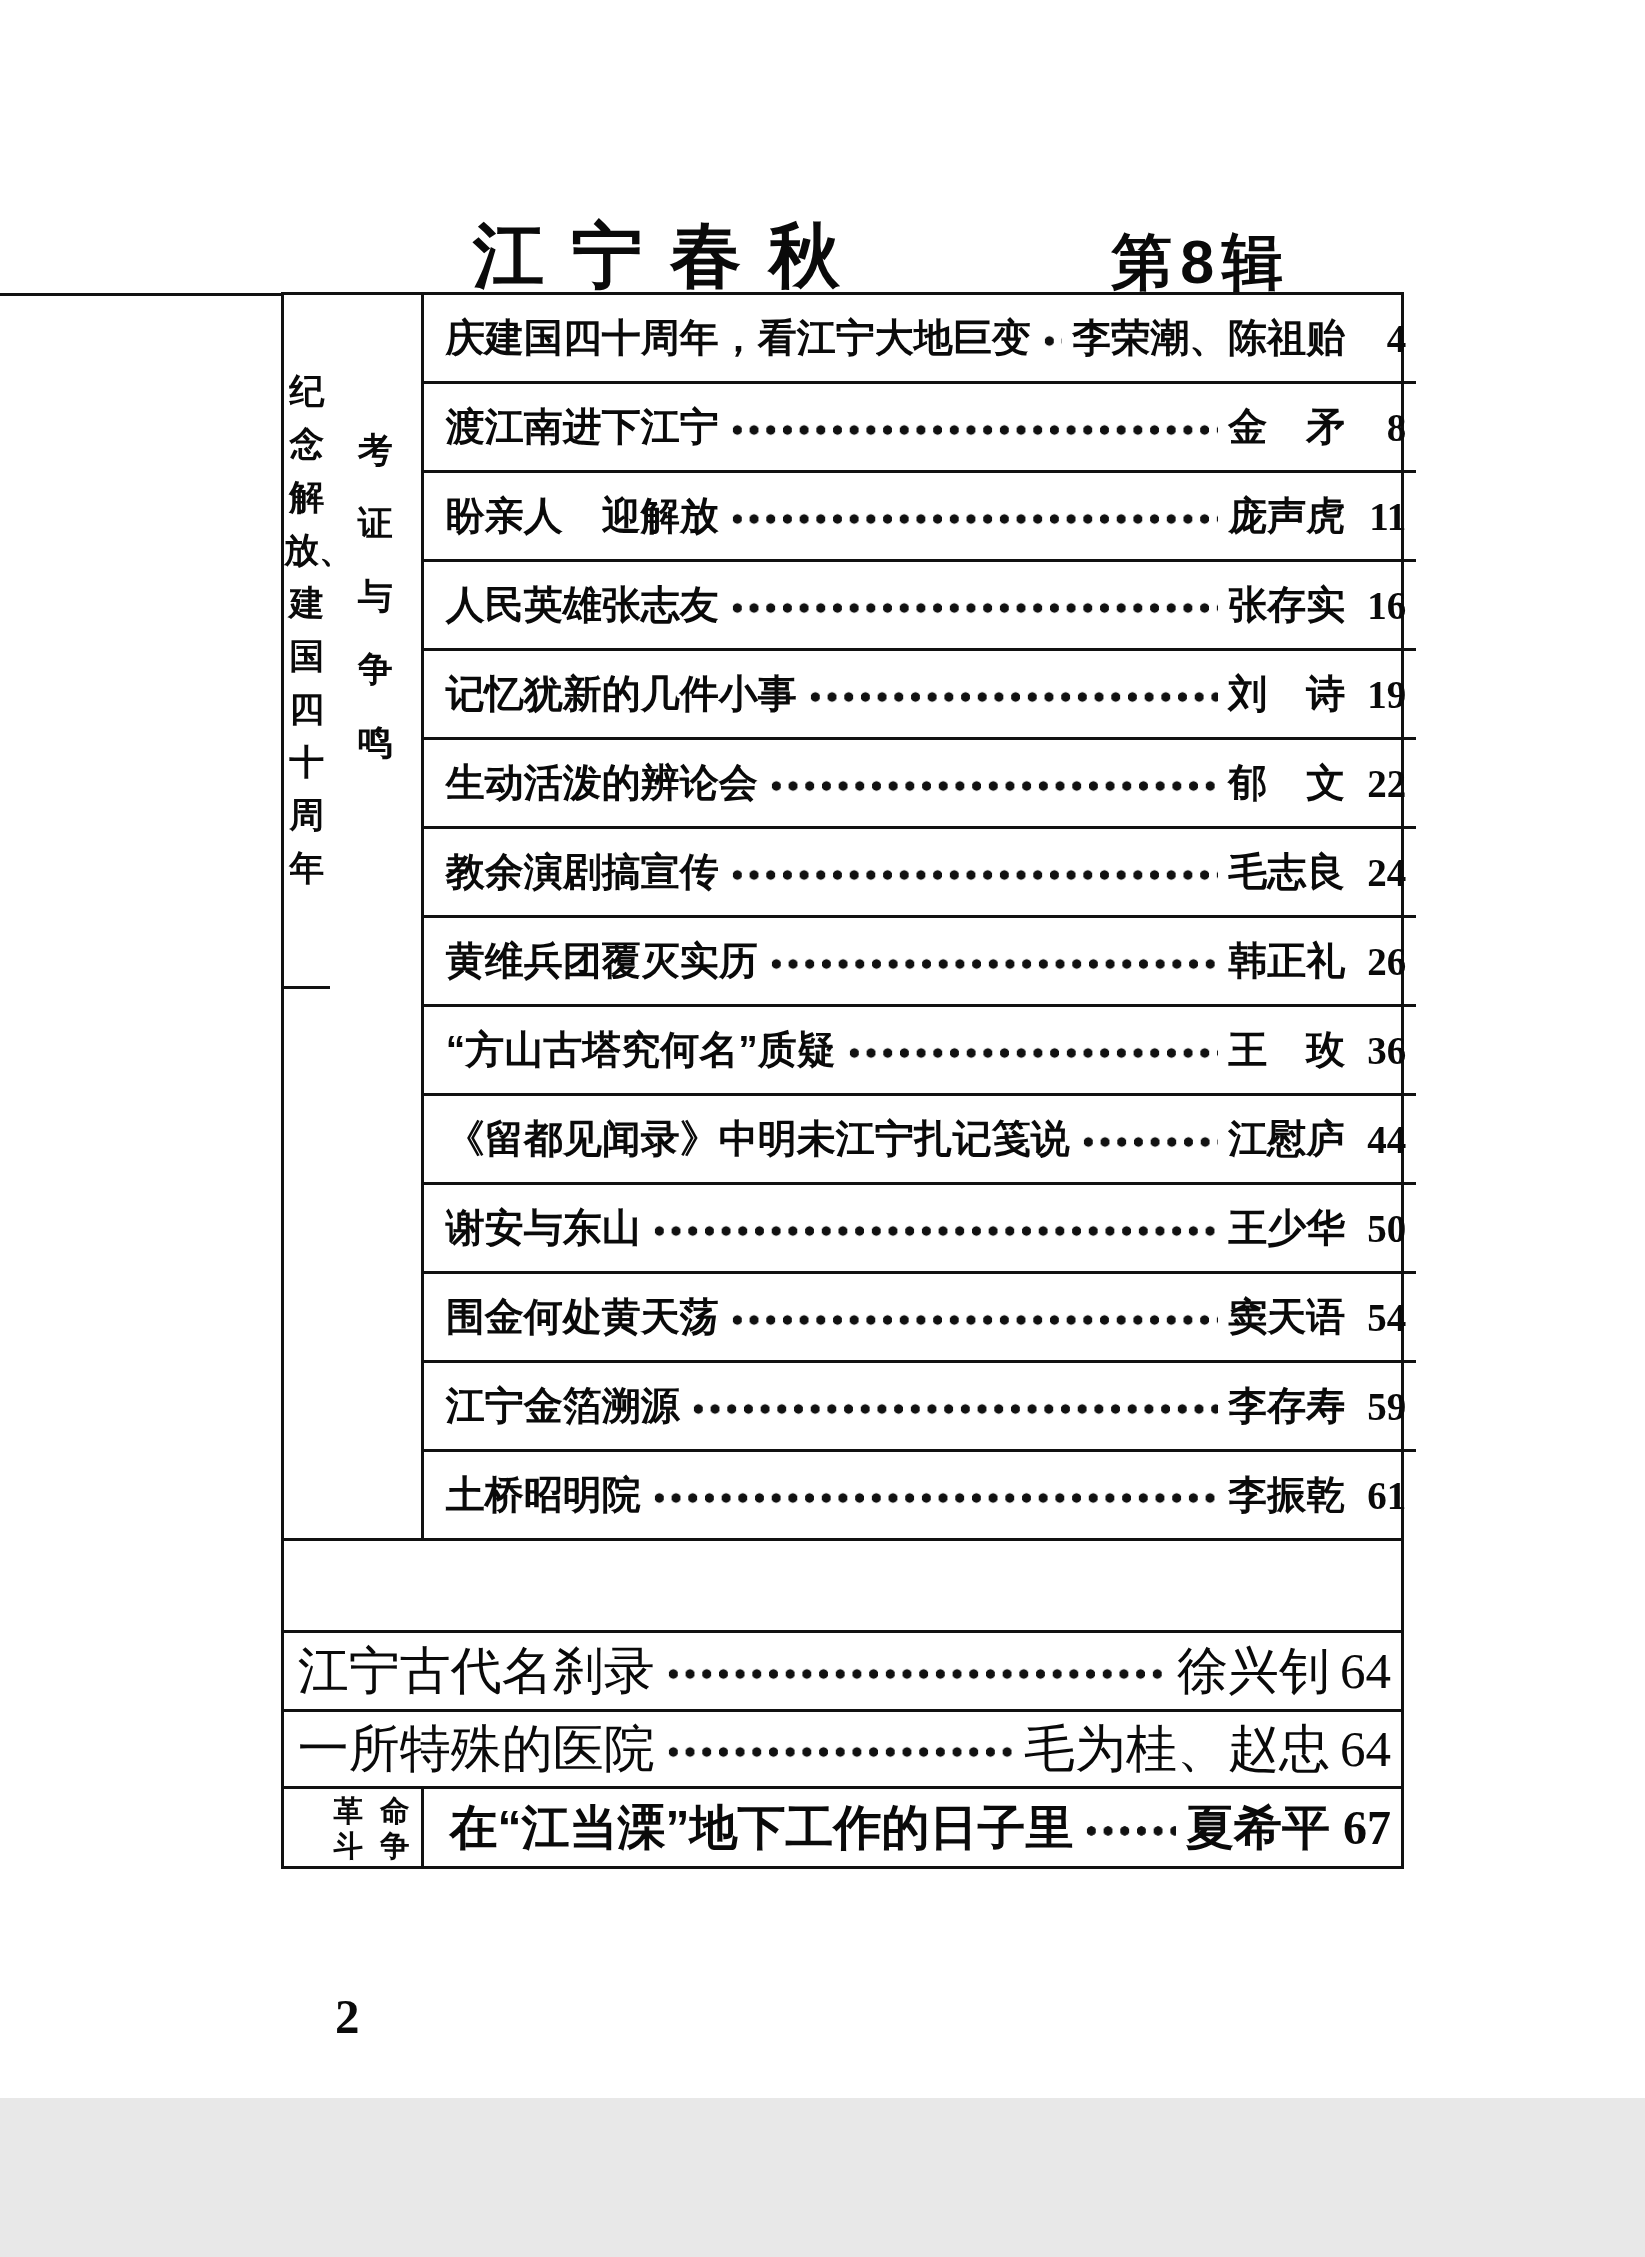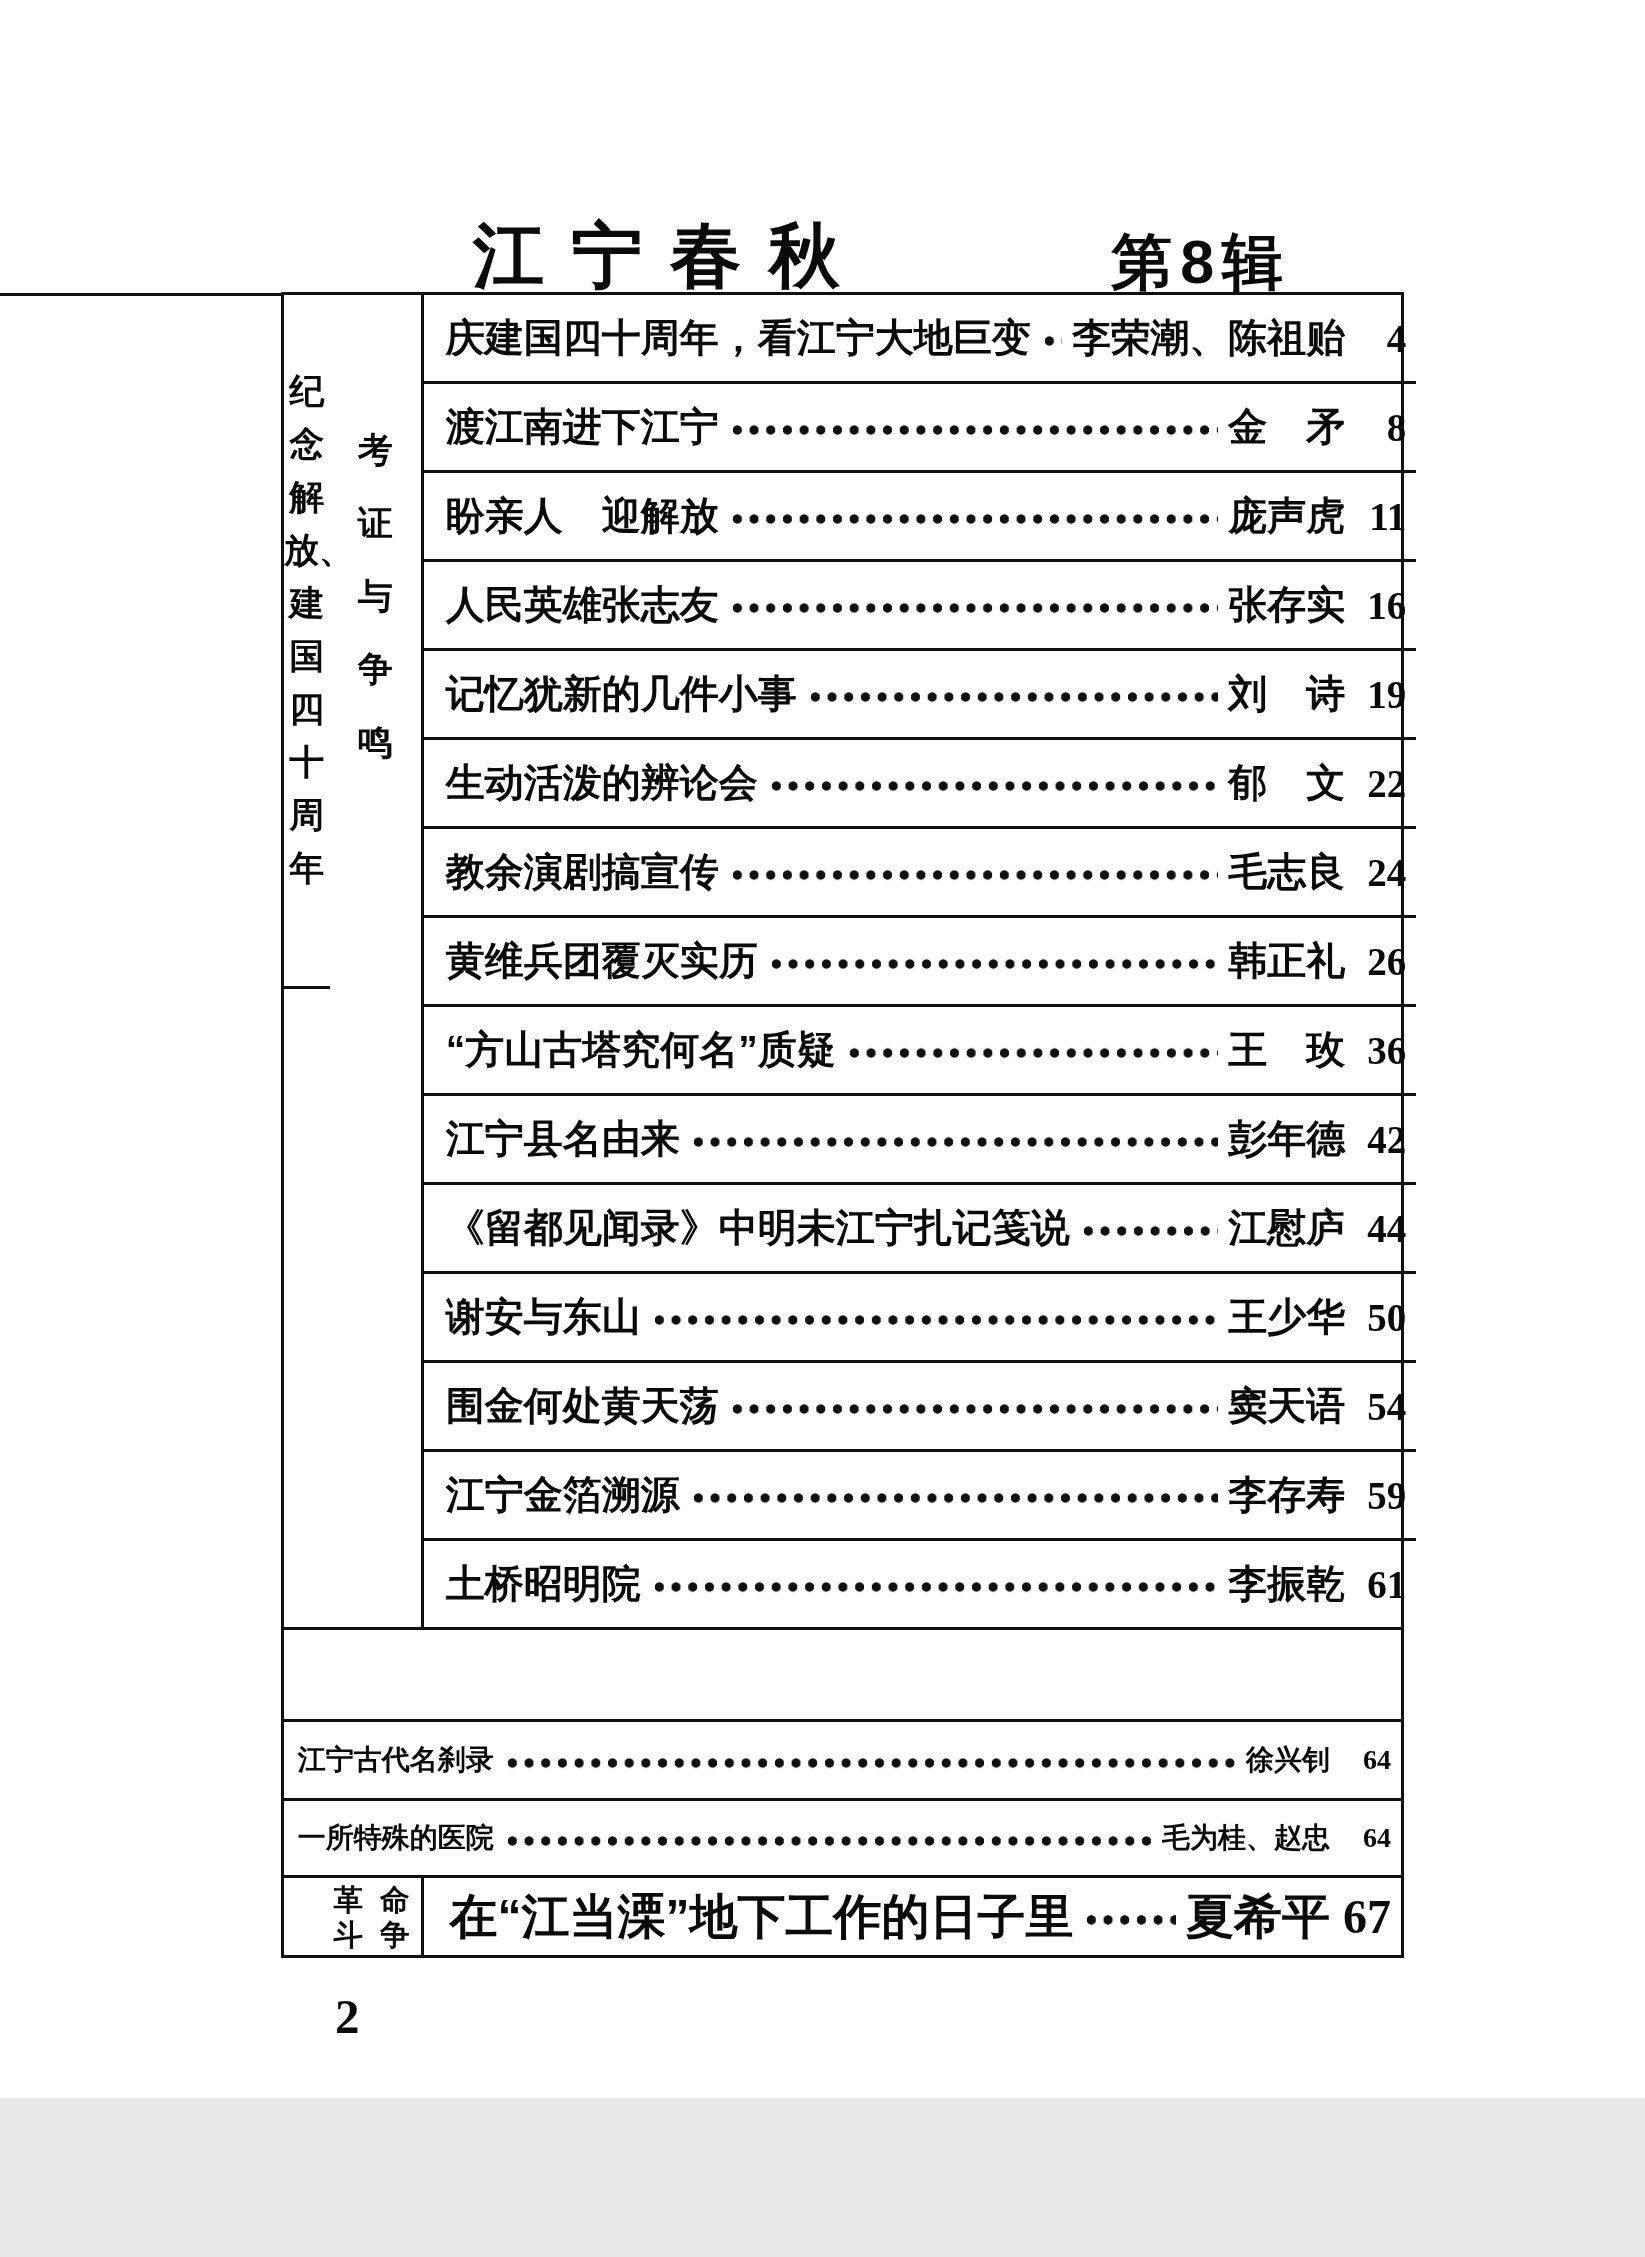--- a/index.html
+++ b/index.html
@@ -61,21 +61,21 @@
     background-size:16.7px 13.8px; background-repeat:repeat-x;
     background-position:left center;
   }
   .entry-author { white-space:pre; flex-shrink:0; }
   .entry-page { min-width:61px; text-align:right; flex-shrink:0; font-family:"Liberation Serif", serif; }
   
   .gap-row { height:89px; border-bottom:3px solid #111; }
   .wide-row {
     border-bottom:3px solid #111;
     display:flex; align-items:center;
-    padding:0 9.9px 0 13.8px; font-size:28px; font-weight:bold;
+    padding:0 9.9px 0 13.8px; font-size:51px; font-weight:normal;
   }
   .wide-row.w1 { height:76px; }
   .wide-row.w2 { height:74px;justify-content:space-between; }
   
   .last-row { height:77px; display:flex; }
   .side-small {
     width:140px; border-right:3px solid #111; box-sizing:border-box;
     display:flex; align-items:center; justify-content:center; flex-shrink:0;padding-left:48px;
   }
   .grid-label {
@@ -165,26 +165,20 @@
           <span class="entry-author">韩正礼</span>
           <span class="entry-page">26</span>
         </div>
         <div class="row">
           <span class="entry-title">“方山古塔究何名”质疑</span>
           <span class="leader"></span>
           <span class="entry-author">王　玫</span>
           <span class="entry-page">36</span>
         </div>
         <div class="row">
-          <span class="entry-title">江宁县名由来</span>
-          <span class="leader"></span>
-          <span class="entry-author">彭年德</span>
-          <span class="entry-page">42</span>
-        </div>
-        <div class="row">
           <span class="entry-title">《留都见闻录》中明未江宁扎记笺说</span>
           <span class="leader"></span>
           <span class="entry-author">江慰庐</span>
           <span class="entry-page">44</span>
         </div>
         <div class="row">
           <span class="entry-title">谢安与东山</span>
           <span class="leader"></span>
           <span class="entry-author">王少华</span>
           <span class="entry-page">50</span>

